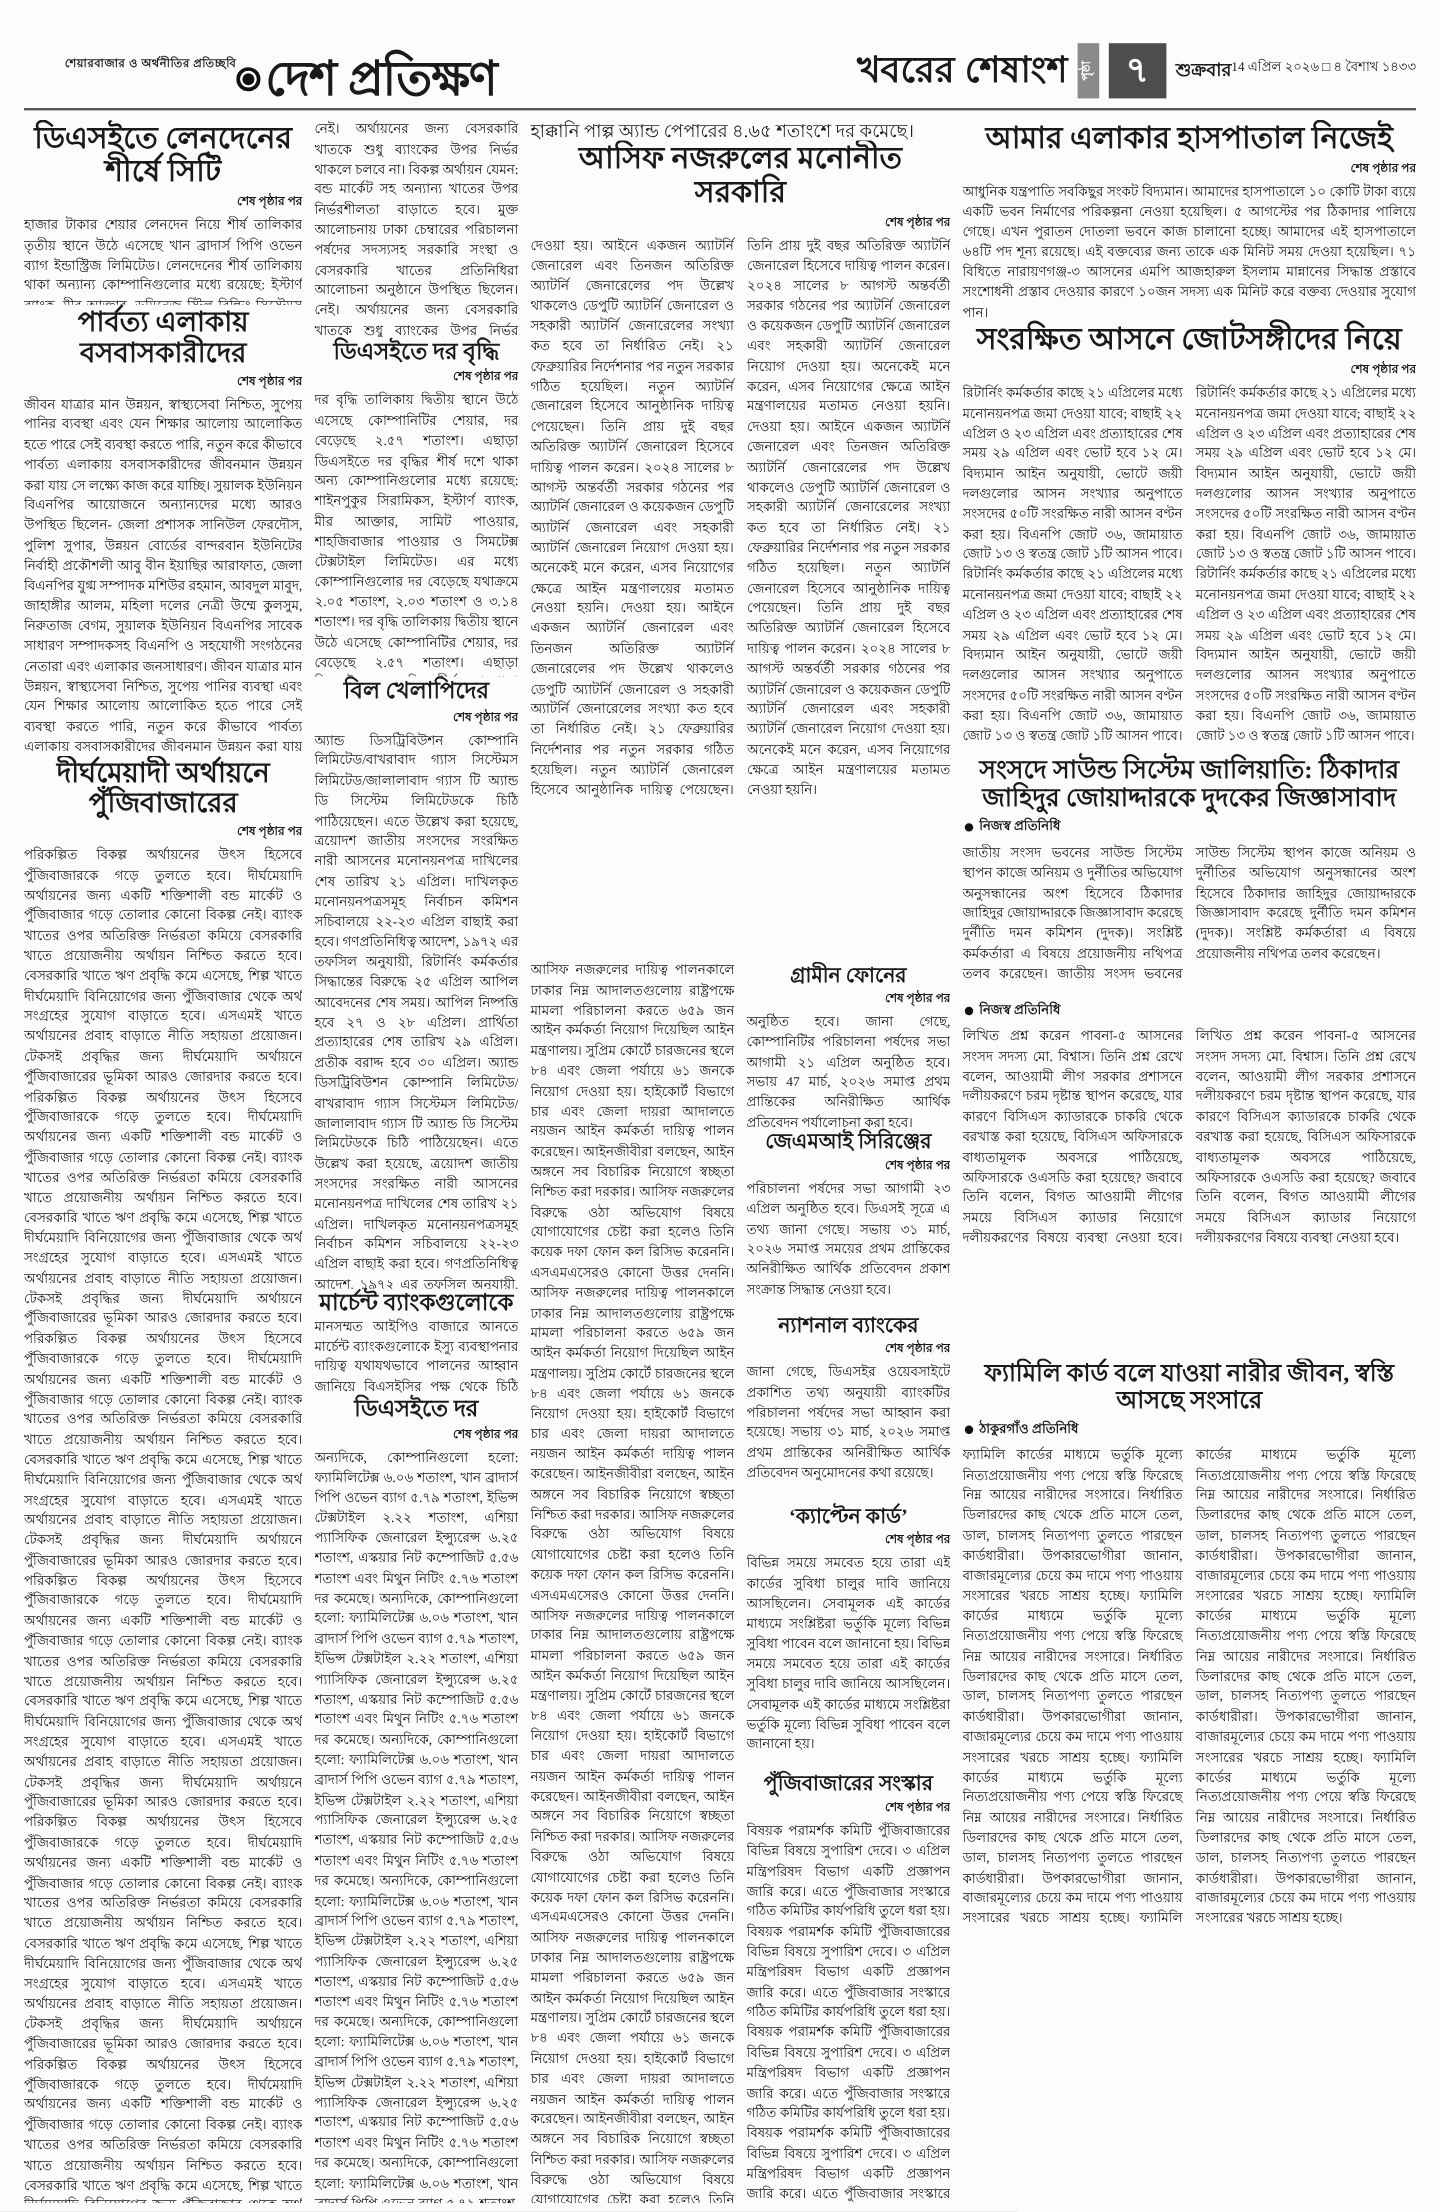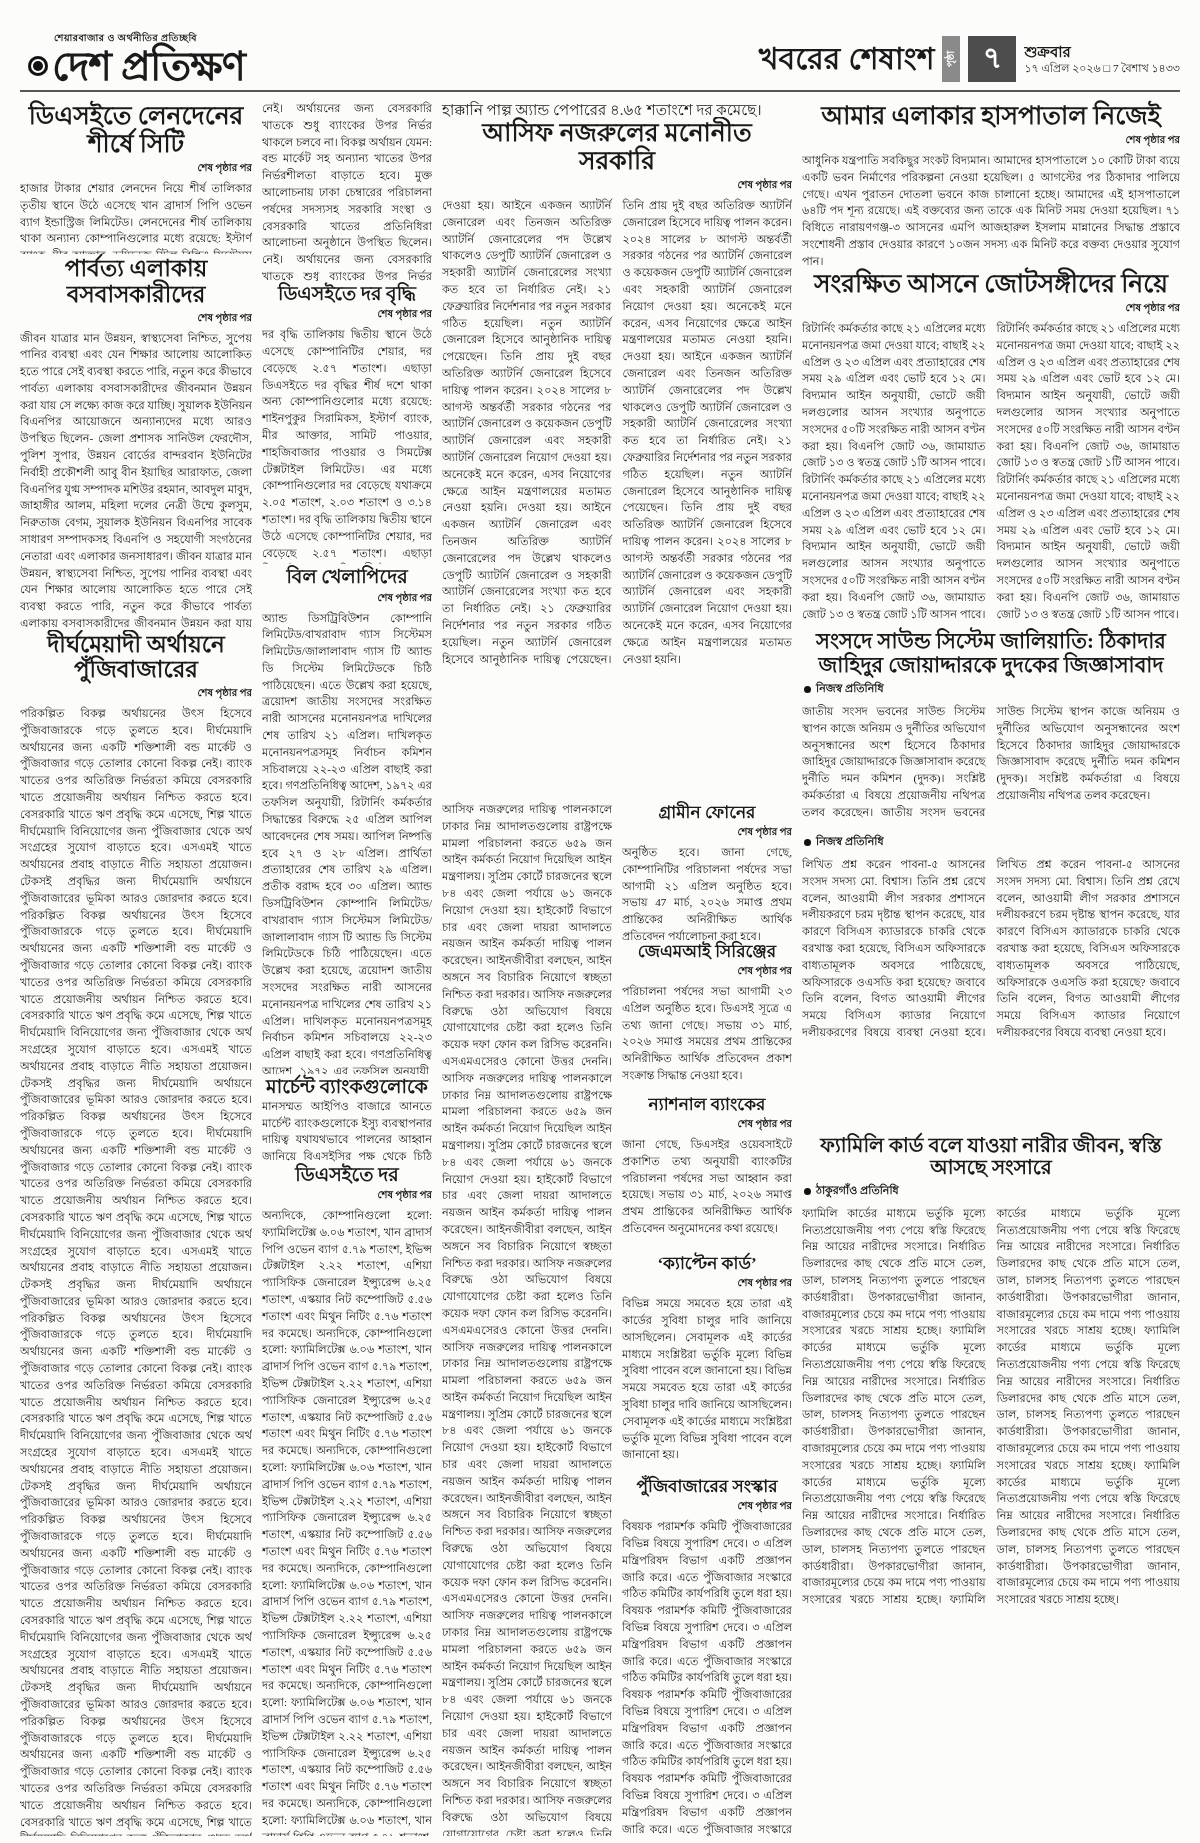--- a/index.html
+++ b/index.html
@@ -4,32 +4,32 @@
 <title>পৃষ্ঠা ৭</title>
 <style>
   html,body{margin:0;padding:0;background:#e8e8e6;}
   .page{
     width:1200px;height:1843px;margin:0 auto;background:#fcfcfa;color:#1a1a1a;
     box-sizing:border-box;padding:6px 20px 10px 20px;overflow:hidden;
     font-family:"Liberation Serif", serif;
   }
   
   header{height:80px;display:flex;justify-content:space-between;align-items:flex-end;}
-  .mast{display:flex;flex-direction:column;padding-left:8px;justify-content:flex-end;}
+  .mast{display:flex;flex-direction:row;padding-left:8px;justify-content:flex-end;}
   .mast .tagline{font-size:9.5px;color:#222;font-weight:bold;margin-left:26px;letter-spacing:.5px;}
   .title-row{display:flex;align-items:center;gap:4px;}
   .emblem{width:20px;height:20px;border-radius:50%;background:#111;box-shadow:inset 0 0 0 3px #111, inset 0 0 0 5px #fff;flex:0 0 auto;}
   .mast h1{margin:0;font-family:"Liberation Sans",sans-serif;font-weight:900;font-size:40px;line-height:1;letter-spacing:-1px;}
   .hright{display:flex;align-items:center;gap:8px;padding-bottom:4px;}
   .hright .section-title{margin:0;font-family:"Liberation Sans",sans-serif;font-weight:900;font-size:30px;line-height:1;text-align:center;}
   .pg-word{writing-mode:vertical-rl;transform:rotate(180deg);background:#8a8a8a;color:#fff;
     font-size:10px;font-weight:bold;width:18px;height:46px;display:flex;align-items:center;justify-content:center;}
   .pg-num{background:#4d4d4d;color:#fff;font-weight:900;font-size:30px;width:48px;height:46px;
     display:flex;align-items:center;justify-content:center;font-family:"Liberation Sans",sans-serif;}
-  .datebox{display:flex;flex-direction:column;line-height:1.25;}
+  .datebox{display:flex;flex-direction:row;line-height:1.25;}
   .weekday{font-weight:bold;font-size:15px;}
   .dateline{font-size:11px;color:#222;}
   .rule{height:2px;background:#555;margin:4px 0 8px 0;}
   
   main.cols{display:flex;gap:10px;height:1736px;overflow:hidden;}
   section.c{display:flex;flex-direction:column;overflow:hidden;height:100%;}
   .c1{width:232px;flex:0 0 auto;}
   .c2{width:170px;flex:0 0 auto;}
   .mid{width:350px;flex:0 0 auto;}
   .right{width:378px;flex:0 0 auto;}
@@ -61,21 +61,21 @@
         <span class="emblem"></span>
         <h1>দেশ প্রতিক্ষণ</h1>
       </div>
     </div>
     <div class="hright">
       <h2 class="section-title">খবরের শেষাংশ</h2>
       <div class="pg-word">পৃষ্ঠা</div>
       <div class="pg-num">৭</div>
       <div class="datebox">
         <div class="weekday">শুক্রবার</div>
-        <div class="dateline">১৭ এপ্রিল ২০২৬ □ 7 বৈশাখ ১৪৩৩</div>
+        <div class="dateline">14 এপ্রিল ২০২৬ □ ৪ বৈশাখ ১৪৩৩</div>
       </div>
     </div>
   </header>
 
   <div class="rule"></div>
 
   <main class="cols">
 
     <section class="c c1">
       <article>

